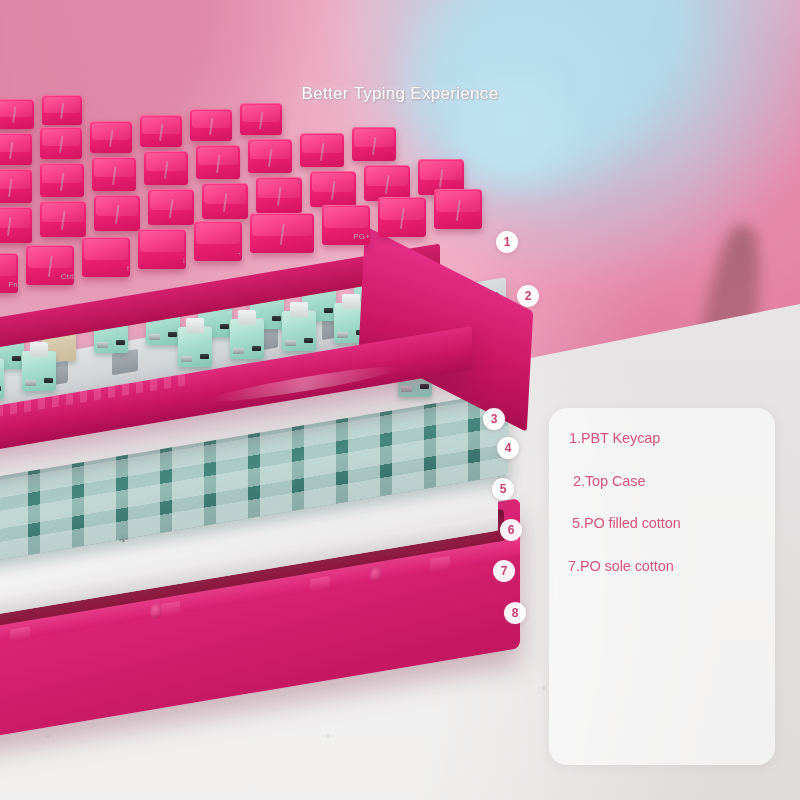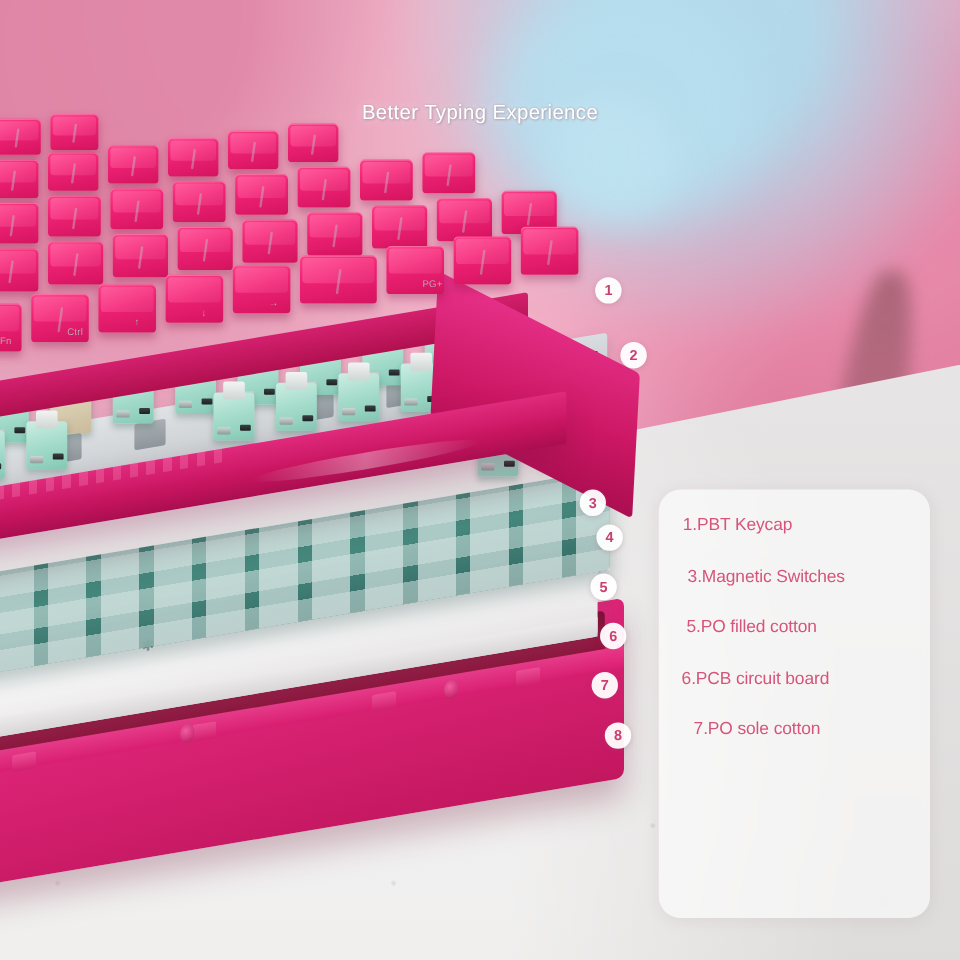--- a/index.html
+++ b/index.html
@@ -227,23 +227,23 @@
     position:absolute; border-radius:4px 4px 3px 3px;
     background:linear-gradient(168deg,#ff3d86 0%,#ef2274 40%,#d4145f 100%);
     box-shadow:0 4px 7px rgba(140,20,70,.34), inset 0 1px 0 rgba(255,255,255,.25);
   }
   .cap .top{
     position:absolute; left:2px; top:2px; right:2px; height:52%;
     border-radius:3px;
     background:linear-gradient(160deg,#ff5c9c 0%,#f53a84 60%,#e52b76 100%);
   }
   .cap .lg{
-    position:absolute; left:0; right:0; bottom:4px; text-align:left;
+    position:absolute; left:0; right:0; bottom:4px; text-align:right;
     font-size:8px; color:rgba(185,185,190,.85);
-    font-family:"Liberation Sans", sans-serif; letter-spacing:.2px;padding-left:30px;
+    font-family:"Liberation Sans", sans-serif; letter-spacing:.2px;
   }
   .cap .mark{
     position:absolute; left:50%; top:28%; width:1.5px; height:52%;
     background:rgba(190,190,195,.45); transform:translateX(-50%) rotate(8deg);
     border-radius:1px;
   }
 
   
   .badge{
     position:absolute; width:22px; height:22px; border-radius:50%;
@@ -627,19 +627,18 @@
   <div class="badge" style="left:517px; top:285px">2</div>
   <div class="badge" style="left:483px; top:408px">3</div>
   <div class="badge" style="left:497px; top:437px">4</div>
   <div class="badge" style="left:492px; top:478px">5</div>
   <div class="badge" style="left:500px; top:519px">6</div>
   <div class="badge" style="left:493px; top:560px">7</div>
   <div class="badge" style="left:504px; top:602px">8</div>
 
   <div class="legend">
     <div class="legend-item">1.PBT Keycap</div>
-    <div class="legend-item">3.Magnetic Switches</div>
+    <div class="legend-item">2.Top Case</div>
     <div class="legend-item">5.PO filled cotton</div>
-    <div class="legend-item">6.PCB circuit board</div>
     <div class="legend-item">7.PO sole cotton</div>
   </div>
 
 </div>
 
 </body></html>

